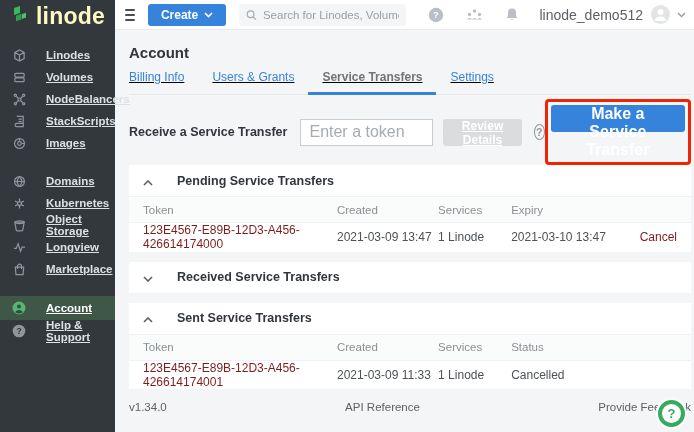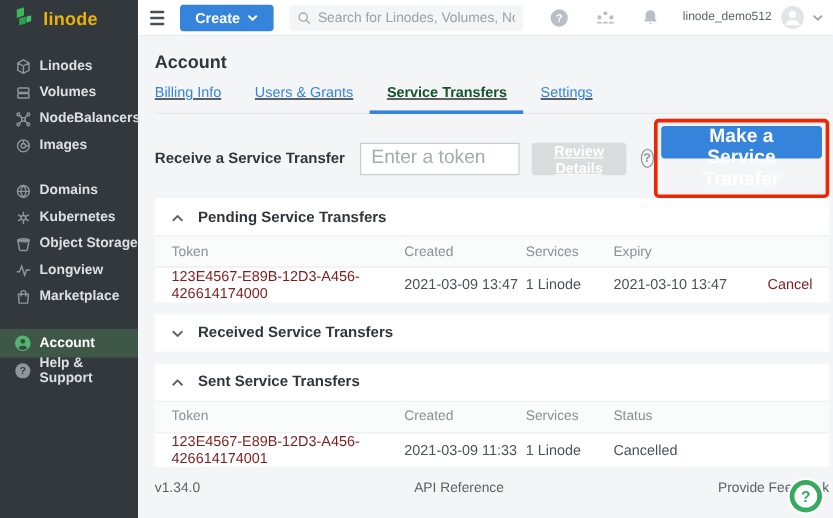--- a/index.html
+++ b/index.html
@@ -3,74 +3,74 @@
 <meta charset="utf-8">
 <style>
   * { margin:0; padding:0; box-sizing:border-box; }
   html,body { width:694px; height:432px; overflow:hidden;
     font-family:"Liberation Sans", sans-serif; background:#f4f5f6; }
 
   
   .sidebar { position:absolute; left:0; top:0; bottom:0; width:115px;
     background:#33383d; color:#dde0e3; z-index:3; }
   .logo-row { display:flex; align-items:center; gap:7px; height:32px; padding-left:11px; }
-  .logo-word { color:#eab308; font-size:15px; font-weight:700; letter-spacing:.2px; }
+  .logo-word { color:#fef9c3; font-size:23px; font-weight:700; letter-spacing:.2px; }
   .nav { margin-top:12px; }
-  .nav-item { display:flex; align-items:center; gap:7px; height:22px;
-    padding-left:12px; font-size:11.5px; font-weight:600; color:#dde0e3; cursor:pointer; }
+  .nav-item { display:flex; align-items:center; gap:20px; height:22px;
+    padding-left:12px; font-size:11.5px; font-weight:600; color:#dde0e3; cursor:pointer;text-decoration:underline; }
   .nav-item .nicon { width:14px; height:14px; flex:0 0 14px; display:flex; align-items:center; justify-content:center; }
   .nav-item svg { stroke:#8f969b; fill:none; stroke-width:1.3; }
   .nav-gap { height:16px; }
   .nav-item.active { background:#3f5747; color:#fff; height:24px; }
   .nav-item.active svg { stroke:none; }
 
   
   .header { position:absolute; left:115px; right:0; top:0; height:30px; background:#fff;
     display:flex; align-items:center; border-bottom:1px solid #e8eaec; z-index:2; padding-right:8px; }
   .hamburger { margin-left:10px; width:16px; cursor:pointer; }
   .hamburger div { height:2px; background:#4a4f54; margin:3px 0; border-radius:1px; }
   .create-btn { margin-left:13px; background:#3683dc; color:#fff; border:none; border-radius:3px;
     height:22px; padding:0 13px; font-size:12px; font-weight:700; display:flex; align-items:center; gap:6px; cursor:pointer;
     font-family:"Liberation Sans", sans-serif; }
   .searchbox { margin-left:13px; width:262px; height:22px; background:#f4f5f6; border-radius:3px;
     display:flex; align-items:center; padding:0 7px; gap:6px; }
   .searchbox input { border:none; background:transparent; outline:none; width:100%;
     font-size:11.5px; color:#32363c; font-family:"Liberation Sans", sans-serif; }
   .searchbox input::placeholder { color:#9aa0a5; }
   .hicon { margin-left:22px; cursor:pointer; display:flex; align-items:center; }
-  .username { margin-left:20px; font-size:10px; color:#5d6165; }
+  .username { margin-left:20px; font-size:14px; color:#5d6165; }
   .avatar { margin-left:8px; width:19px; height:19px; border-radius:50%; background:#e2e4e6;
     display:flex; align-items:center; justify-content:center; cursor:pointer; }
 
   
   .main { position:absolute; left:115px; top:30px; right:0; bottom:0;
     padding:14px 3px 0 14px; background:#f4f5f6; overflow:hidden; }
   .page-title { font-size:15px; font-weight:600; color:#32363c; }
   .tabs { display:flex; margin-top:9px; border-bottom:1px solid #e5e7e9;text-decoration:underline; }
   .tab { font-size:12px; color:#3683dc; padding:0 14px 8px 14px; cursor:pointer; }
   .tab:first-child { padding-left:0; }
-  .tab.active { color:#14532d; font-weight:700; border-bottom:3px solid #3683dc; margin-bottom:-1px; }
+  .tab.active { color:#737373; font-weight:700; border-bottom:3px solid #3683dc; margin-bottom:-1px; }
 
   .receive-row { display:flex; align-items:center; margin-top:16px; height:42px; }
   .receive-label { font-size:12.5px; font-weight:700; color:#32363c; white-space:nowrap; }
   .token-input { margin-left:13px; width:133px; height:27px; border:1px solid #c9cdd0; border-radius:0;
     padding:0 8px; font-size:16px; color:#32363c; background:#fff; font-family:"Liberation Sans", sans-serif; outline:none; }
   .token-input::placeholder { color:#a6abaf; }
   .review-btn { margin-left:10px; height:27px; padding:0 12px; background:#dadcdd; color:#fff;
     border:none; border-radius:3px; font-size:12px; font-weight:700; cursor:default;
     font-family:"Liberation Sans", sans-serif;text-decoration:underline; }
   .q-icon { margin-left:12px; width:16px; height:16px; border:1.4px solid #8f969b; border-radius:50%;
     color:#8f969b; font-size:10.5px; font-weight:700; display:flex; align-items:center; justify-content:center; }
   .annotation-box { margin-left:auto; border:3px solid #f02402; border-radius:4px; padding:3px; background:transparent; }
   .make-btn { background:#3683dc; color:#fff; border:none; border-radius:3px; height:27px;
     padding:0 13px; font-size:16px; font-weight:700; cursor:pointer; font-family:"Liberation Sans", sans-serif; }
 
   .panel { background:#fff; margin-top:12px; }
   .panel.tight { margin-top:10px; }
-  .acc-header { height:31px; display:flex; align-items:center; gap:12px; padding:0 14px; cursor:pointer; }
+  .acc-header { height:31px; display:flex; align-items:center; gap:24px; padding:0 14px; cursor:pointer; }
   .acc-title { font-size:12.5px; font-weight:700; color:#32363c; }
   .chev svg { stroke:#5d6165; fill:none; stroke-width:1.6; }
 
   table { width:100%; border-collapse:collapse; table-layout:fixed; }
   col.c1{width:37%;} col.c2{width:18%;} col.c3{width:13%;} col.c4{width:19%;} col.c5{width:13%;}
   thead th { background:#fafbfb; border-top:1px solid #f0f1f2; border-bottom:1px solid #f0f1f2;
     font-size:11.5px; font-weight:400; color:#8b9093; text-align:left; height:26px; padding:0; }
   thead th:first-child { padding-left:14px; }
   tbody td { font-size:12px; color:#4d5256; height:29px; padding:0; }
   tbody td:first-child { padding-left:14px; }
@@ -124,20 +124,29 @@
         <svg width="13" height="13" viewBox="0 0 14 14">
             <circle cx="7" cy="7" r="1.6"></circle>
             <circle cx="2.5" cy="2.5" r="1.2"></circle>
             <circle cx="11.5" cy="2.5" r="1.2"></circle>
             <circle cx="2.5" cy="11.5" r="1.2"></circle>
             <circle cx="11.5" cy="11.5" r="1.2"></circle>
             <path d="M3.5 3.5L6 6M10.5 3.5L8 6M3.5 10.5L6 8M10.5 10.5L8 8"></path>
           </svg>
       </span>
       <span>NodeBalancers</span>
+    </div>
+    <div class="nav-item">
+      <span class="nicon">
+        <svg width="13" height="13" viewBox="0 0 14 14">
+            <path d="M4 1.5h7v11H4a1.7 1.7 0 0 1 0-3.4h7"></path>
+            <path d="M6 4.5h3.5M6 7h3.5"></path>
+          </svg>
+      </span>
+      <span>StackScripts</span>
     </div>
     <div class="nav-item">
       <span class="nicon">
         <svg width="13" height="13" viewBox="0 0 14 14">
             <circle cx="7" cy="7" r="5.3"></circle>
             <circle cx="7" cy="7" r="2"></circle>
             <path d="M7 1.7V5M12.3 7H9"></path>
           </svg>
       </span>
       <span>Images</span>

